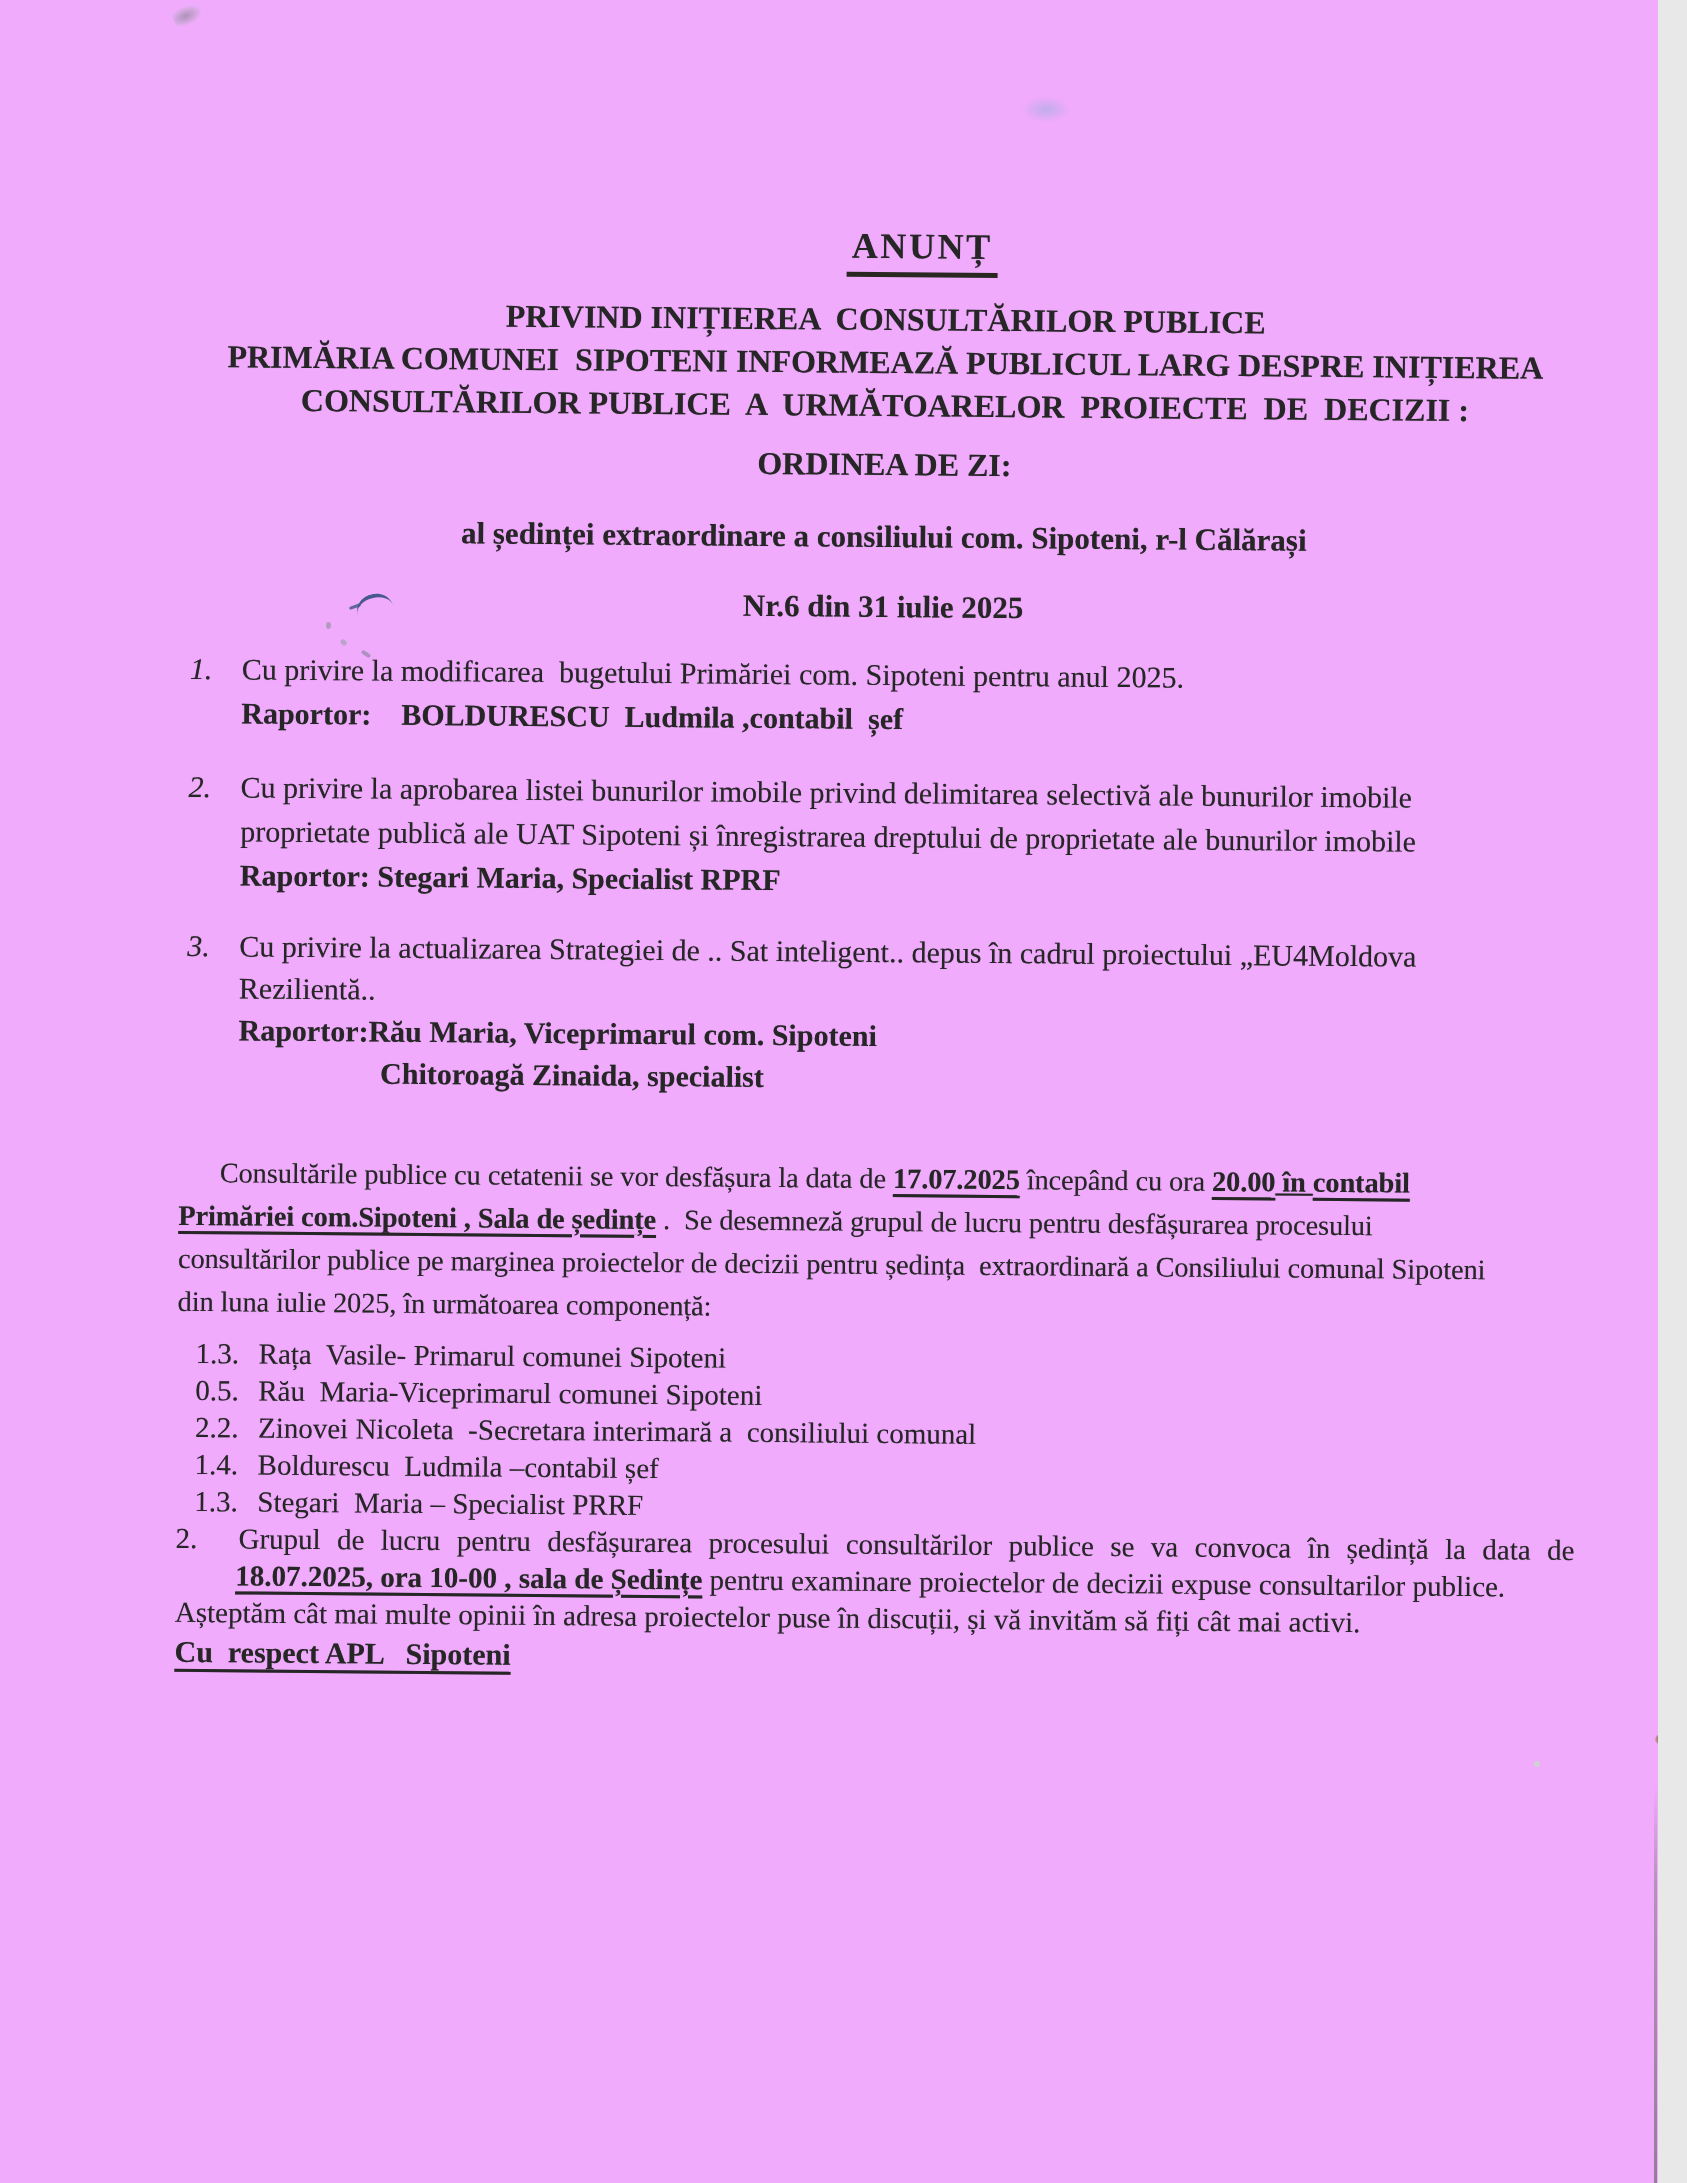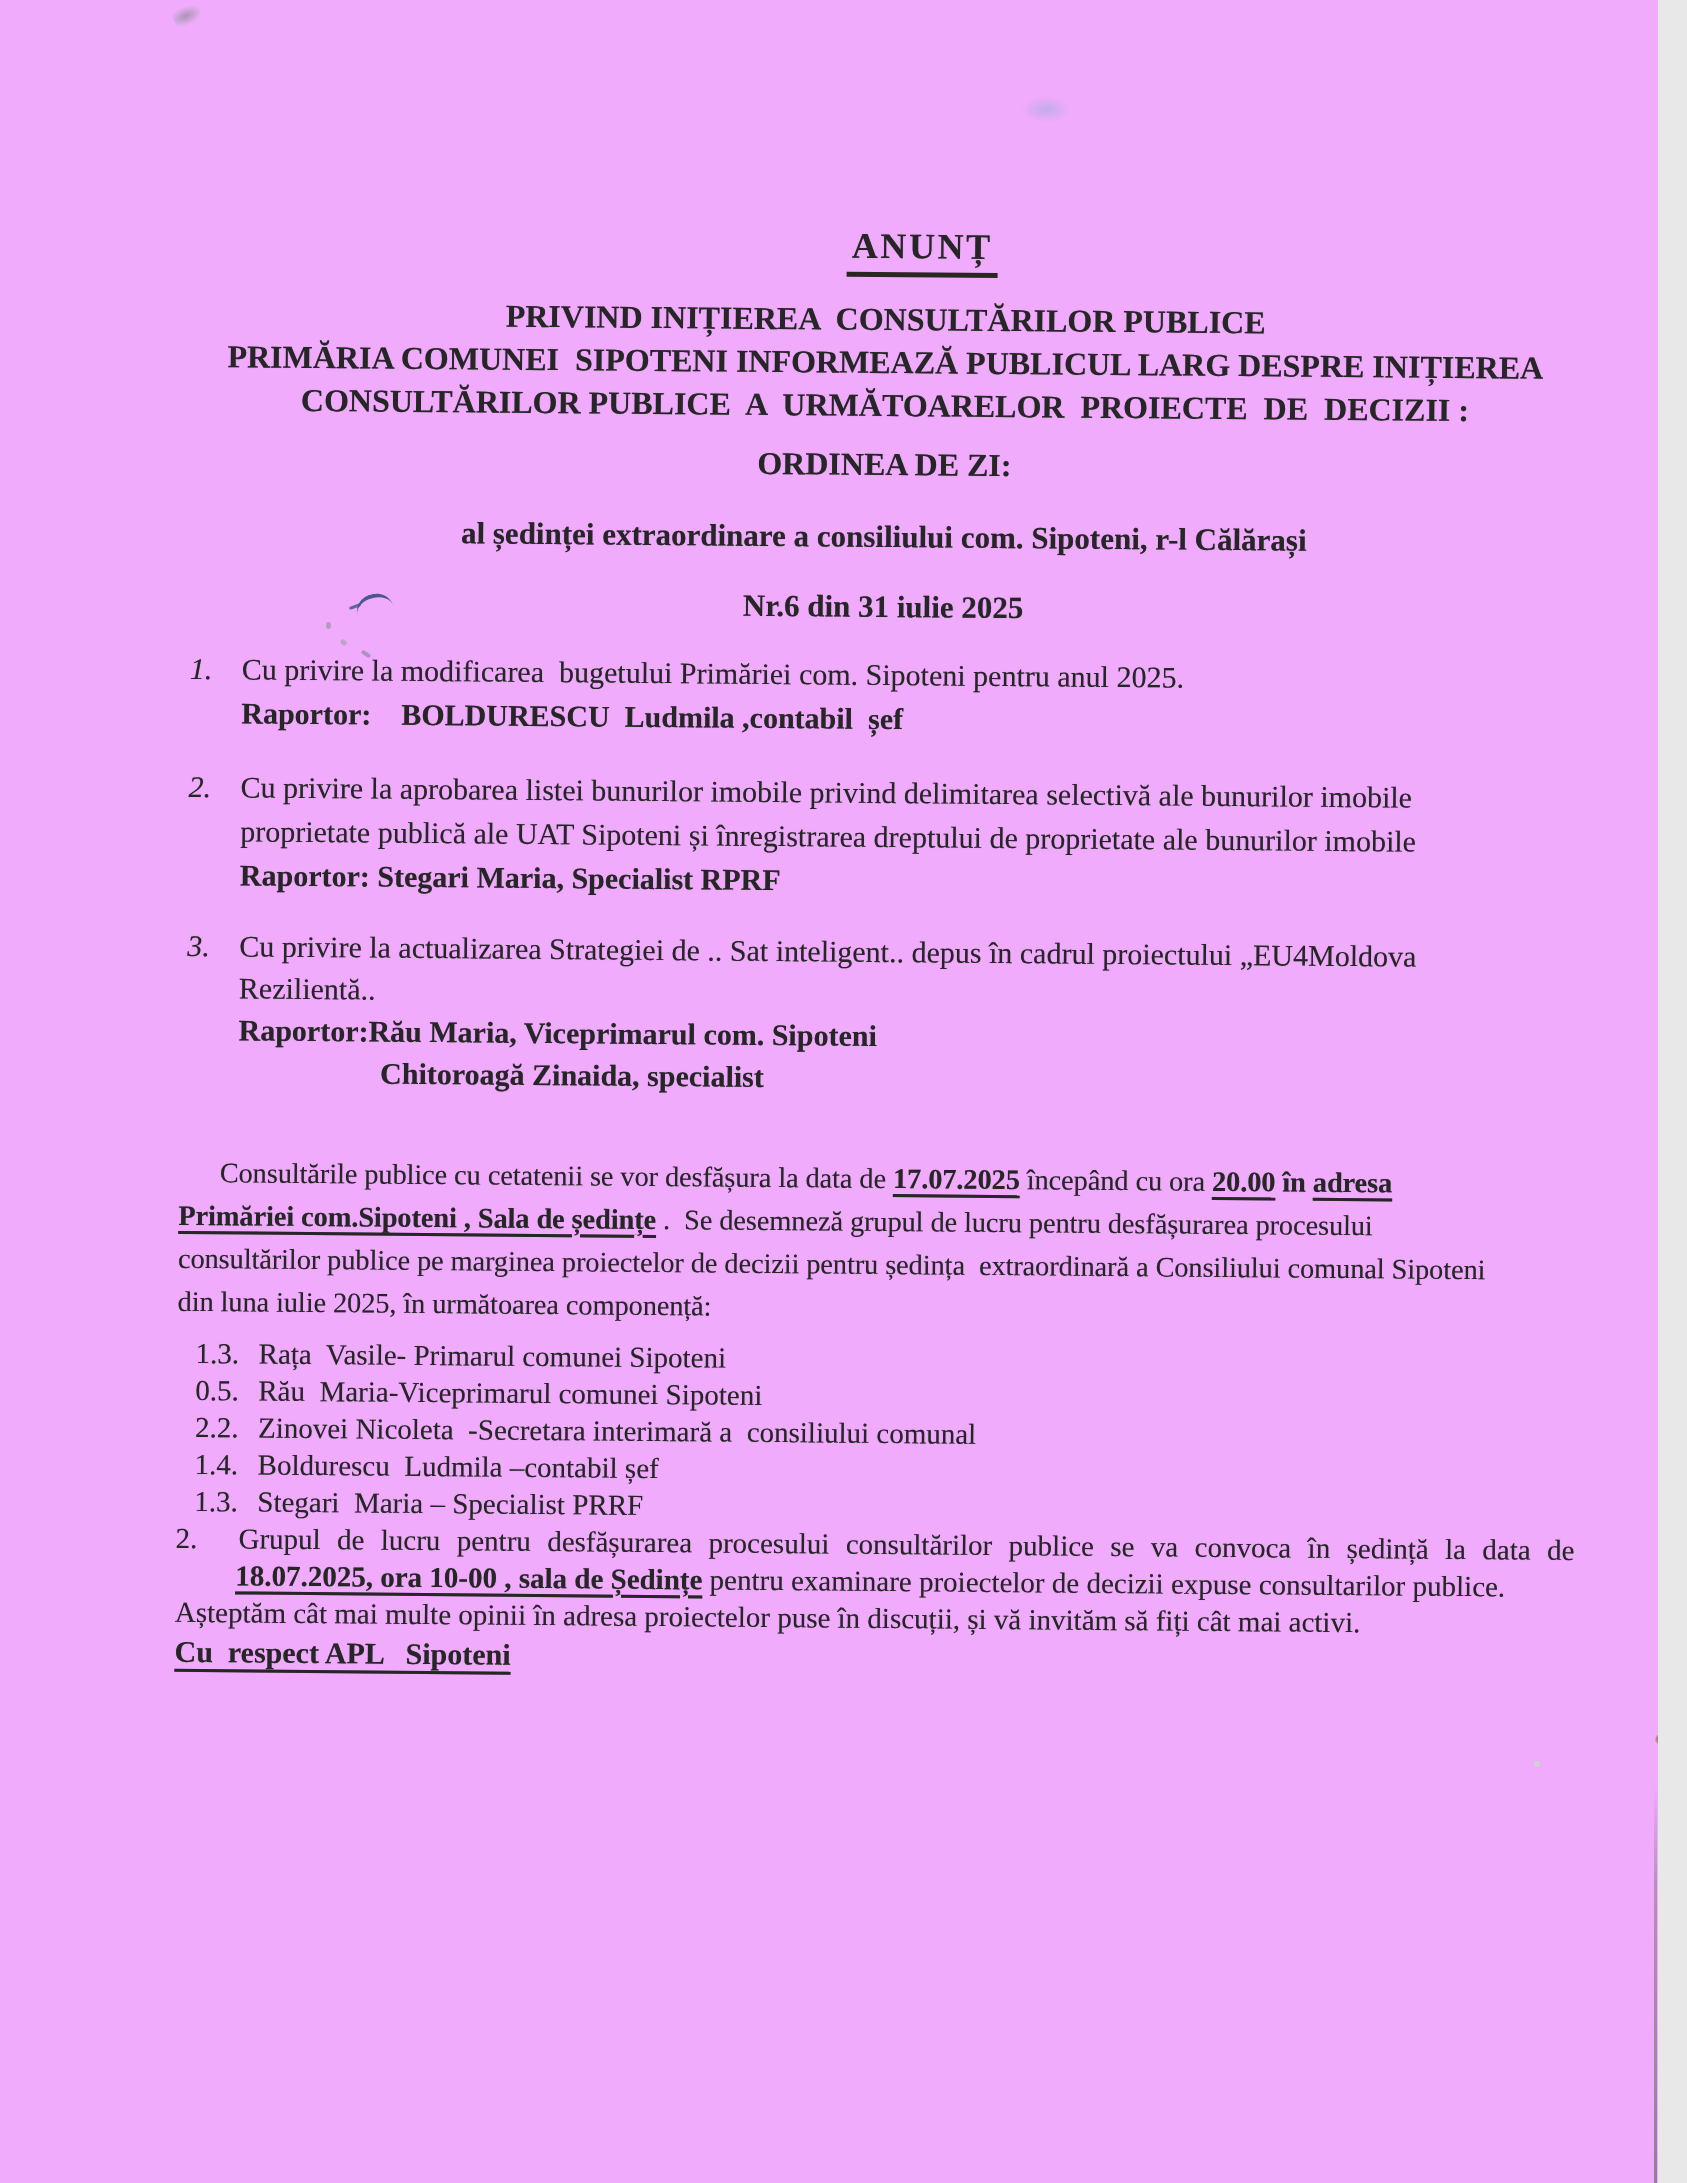--- a/index.html
+++ b/index.html
@@ -36,21 +36,21 @@
   .item-1{margin-top:26.5px;}
   .item-2{margin-top:30px;}
   .item-3{margin-top:28px;line-height:42px;}
   .item .num{flex:none;width:52px;padding-left:6.6px;font-style:italic;}
   .rap{font-weight:bold;}
   .rap-indent{padding-left:142px;}
   
   .consult{font-size:28.4px;line-height:43px;margin-top:58px;letter-spacing:-0.1px;}
   .consult .first{text-indent:41px;}
   .bu{font-weight:bold;text-decoration:underline;text-decoration-thickness:2.6px;text-underline-offset:6px;}
-  .bd{font-weight:bold;}
+  .bd{font-weight:bold;text-decoration:underline;}
   
   .wg{margin-top:12px;font-size:29px;line-height:37px;padding-left:18.5px;}
   .wg-row{display:flex;}
   .wg-num{flex:none;width:63px;}
   
   .convo{font-size:29px;line-height:37px;}
   .convo-l1{display:flex;}
   .convo-l1 .num{flex:none;width:63px;}
   .convo-l1 .txt{flex:1;white-space:normal;text-align:justify;text-align-last:justify;word-spacing:2.6px;}
   .convo-l2{padding-left:60px;}
@@ -128,21 +128,21 @@
       <span class="num line">3.</span>
       <div class="body">
         <div class="line">Cu privire la actualizarea Strategiei de .. Sat inteligent.. depus în cadrul proiectului „EU4Moldova</div>
         <div class="line">Rezilientă..</div>
         <div class="line rap">Raportor:Rău Maria, Viceprimarul com. Sipoteni</div>
         <div class="line rap rap-indent">Chitoroagă Zinaida, specialist</div>
       </div>
     </div>
 
     <div class="consult">
-      <div class="line first"><span>Consultările publice cu cetatenii se vor desfășura la data de </span><span class="bu">17.07.2025</span><span> începând cu ora </span><span class="bu">20.00</span><span class="bd"> în </span><span class="bu">adresa</span></div>
+      <div class="line first"><span>Consultările publice cu cetatenii se vor desfășura la data de </span><span class="bu">17.07.2025</span><span> începând cu ora </span><span class="bu">20.00</span><span class="bd"> în </span><span class="bu">contabil</span></div>
       <div class="line"><span class="bu">Primăriei com.Sipoteni , Sala de ședințe</span><span> .  Se desemneză grupul de lucru pentru desfășurarea procesului</span></div>
       <div class="line">consultărilor publice pe marginea proiectelor de decizii pentru ședința  extraordinară a Consiliului comunal Sipoteni</div>
       <div class="line">din luna iulie 2025, în următoarea componență:</div>
     </div>
 
     <div class="wg">
       <div class="wg-row">
         <span class="wg-num line">1.3.</span>
         <span class="line">Rața  Vasile- Primarul comunei Sipoteni</span>
       </div>

